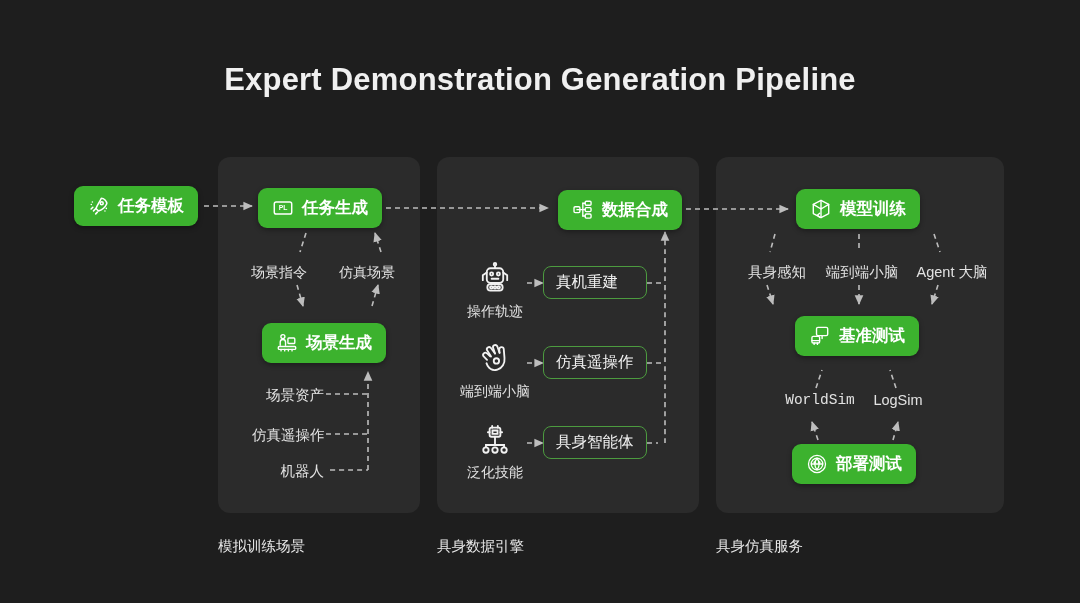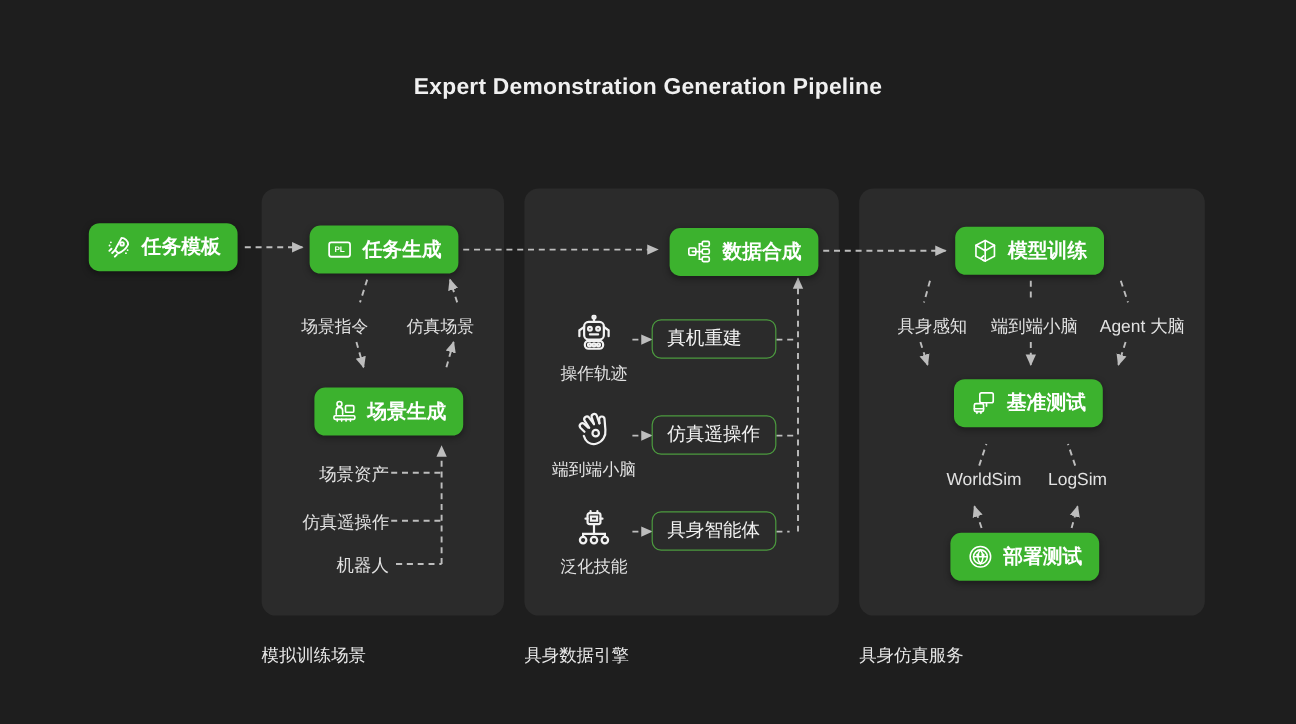--- a/index.html
+++ b/index.html
@@ -7,21 +7,21 @@
     width: 1080px; height: 603px;
     background: #1e1e1e;
     font-family: "Liberation Sans", "DejaVu Sans", sans-serif;
     overflow: hidden;
   }
   #stage { position: relative; width: 1080px; height: 603px; background: #1e1e1e; }
 
   #page-title {
     position: absolute; left: 0; top: 62px; width: 1080px;
     text-align: center;
-    font-size: 19px; font-weight: 600; color: #f0f0f0;
+    font-size: 31px; font-weight: 600; color: #f0f0f0;
     letter-spacing: .2px;
   }
 
   .panel {
     position: absolute; top: 157px; height: 356px;
     background: #2b2b2b; border-radius: 12px;
   }
   #panel-left   { left: 218px; width: 202px; }
   #panel-middle { left: 437px; width: 262px; }
   #panel-right  { left: 716px; width: 288px; }
@@ -252,21 +252,21 @@
       <svg viewBox="0 0 24 24" fill="none" stroke="#fff" stroke-width="1.5" stroke-linecap="round" stroke-linejoin="round">
         <rect x="8.2" y="2.6" width="12.2" height="9" rx="1.6"></rect>
         <path d="M14.3 11.6v3.2"></path>
         <rect x="3.2" y="12.4" width="8.4" height="7.2" rx="1.4"></rect>
         <path d="M3.2 17h8.4M5.6 19.6v1.6M9.2 19.6v1.6"></path>
       </svg>
     </span>
     <span class="lbl">基准测试</span>
   </div>
 
-  <div class="tlabel big" style="left:780px; top:392px; width:80px;">WorldSim</div>
+  <div class="tlabel big" style="left:780px; top:392px; width:80px;font-family:Liberation Mono, monospace;">WorldSim</div>
   <div class="tlabel big" style="left:862px; top:392px; width:72px;">LogSim</div>
 
   <div class="pill" style="left:792px; top:444px;">
     <span class="ico">
       <svg viewBox="0 0 24 24" fill="none" stroke="#fff" stroke-width="1.4" stroke-linecap="round">
         <circle cx="12" cy="12" r="9.3"></circle>
         <circle cx="12" cy="12" r="6.3"></circle>
         <path d="M12 5.7c-1.6 2-2.4 4.1-2.4 6.3s.8 4.3 2.4 6.3c1.6-2 2.4-4.1 2.4-6.3S13.6 7.7 12 5.7Z"></path>
         <path d="M5.8 12h12.4"></path>
         <circle cx="9.6" cy="10.4" r="0.8"></circle>

